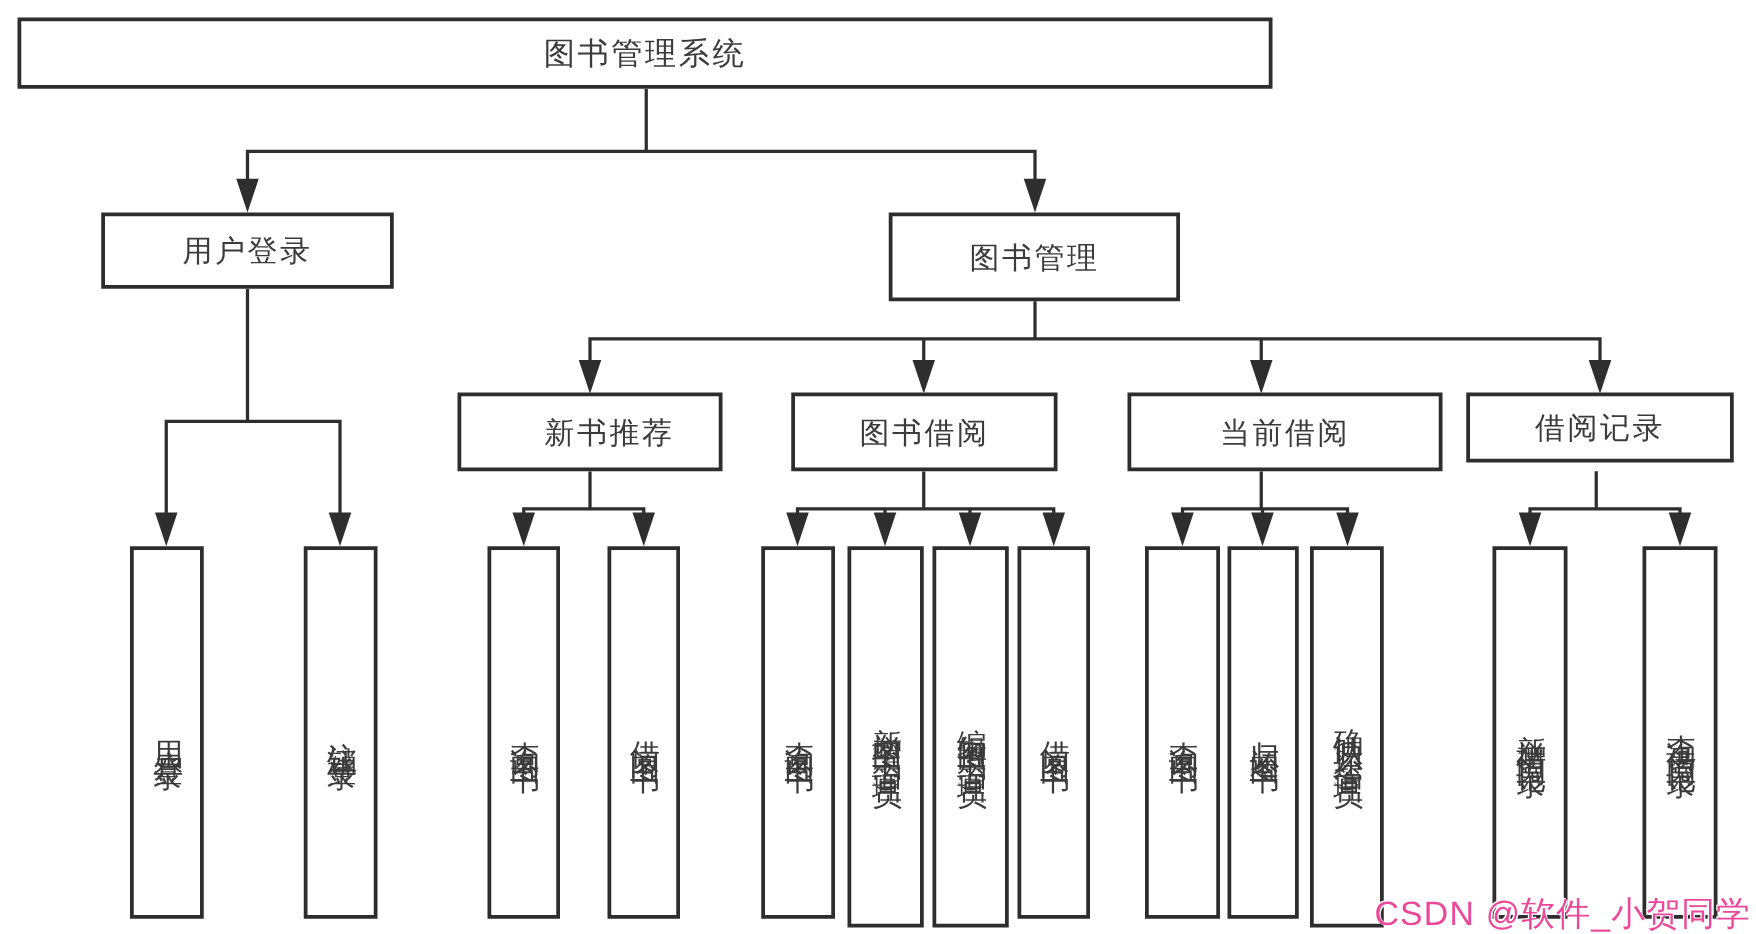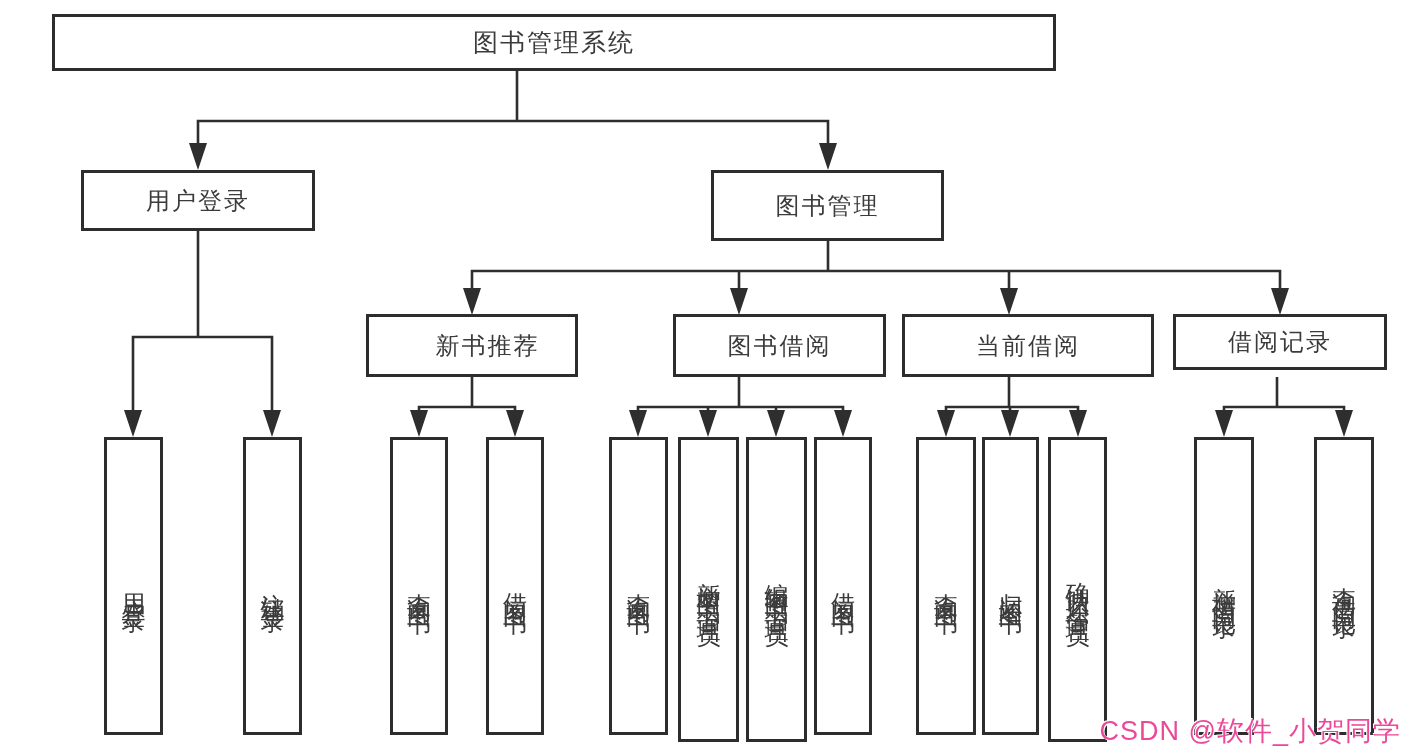--- a/index.html
+++ b/index.html
@@ -108,35 +108,35 @@
       <polygon points="767,410 785,410 776,437"></polygon>
       <polygon points="834,410 852,410 843,437"></polygon>
       <polygon points="937,410 955,410 946,437"></polygon>
       <polygon points="1001,410 1019,410 1010,437"></polygon>
       <polygon points="1069,410 1087,410 1078,437"></polygon>
       <polygon points="1215,410 1233,410 1224,437"></polygon>
       <polygon points="1335,410 1353,410 1344,437"></polygon>
     </g>
   </svg>
 
-  <div class="box h root" style="left:14px; top:14px; width:1004px; height:57px;margin-left:38px;">
+  <div class="box h root" style="left:14px; top:14px; width:1004px; height:57px;">
     <span>图书管理系统</span>
   </div>
 
   <div class="box h" style="left:81px; top:170px; width:234px; height:61px;">
     <span>用户登录</span>
   </div>
   <div class="box h" style="left:711px; top:170px; width:233px; height:71px;">
     <span>图书管理</span>
   </div>
 
   <div class="box h" style="left:366px; top:314px; width:212px; height:63px;padding-left:31px;">
     <span>新书推荐</span>
   </div>
-  <div class="box h" style="left:633px; top:314px; width:213px; height:63px;margin-left:40px;">
+  <div class="box h" style="left:633px; top:314px; width:213px; height:63px;">
     <span>图书借阅</span>
   </div>
   <div class="box h" style="left:902px; top:314px; width:252px; height:63px;">
     <span>当前借阅</span>
   </div>
   <div class="box h" style="left:1173px; top:314px; width:214px; height:56px;">
     <span>借阅记录</span>
   </div>
 
   <div class="box v" style="left:104px; top:437px; width:59px; height:298px;">

